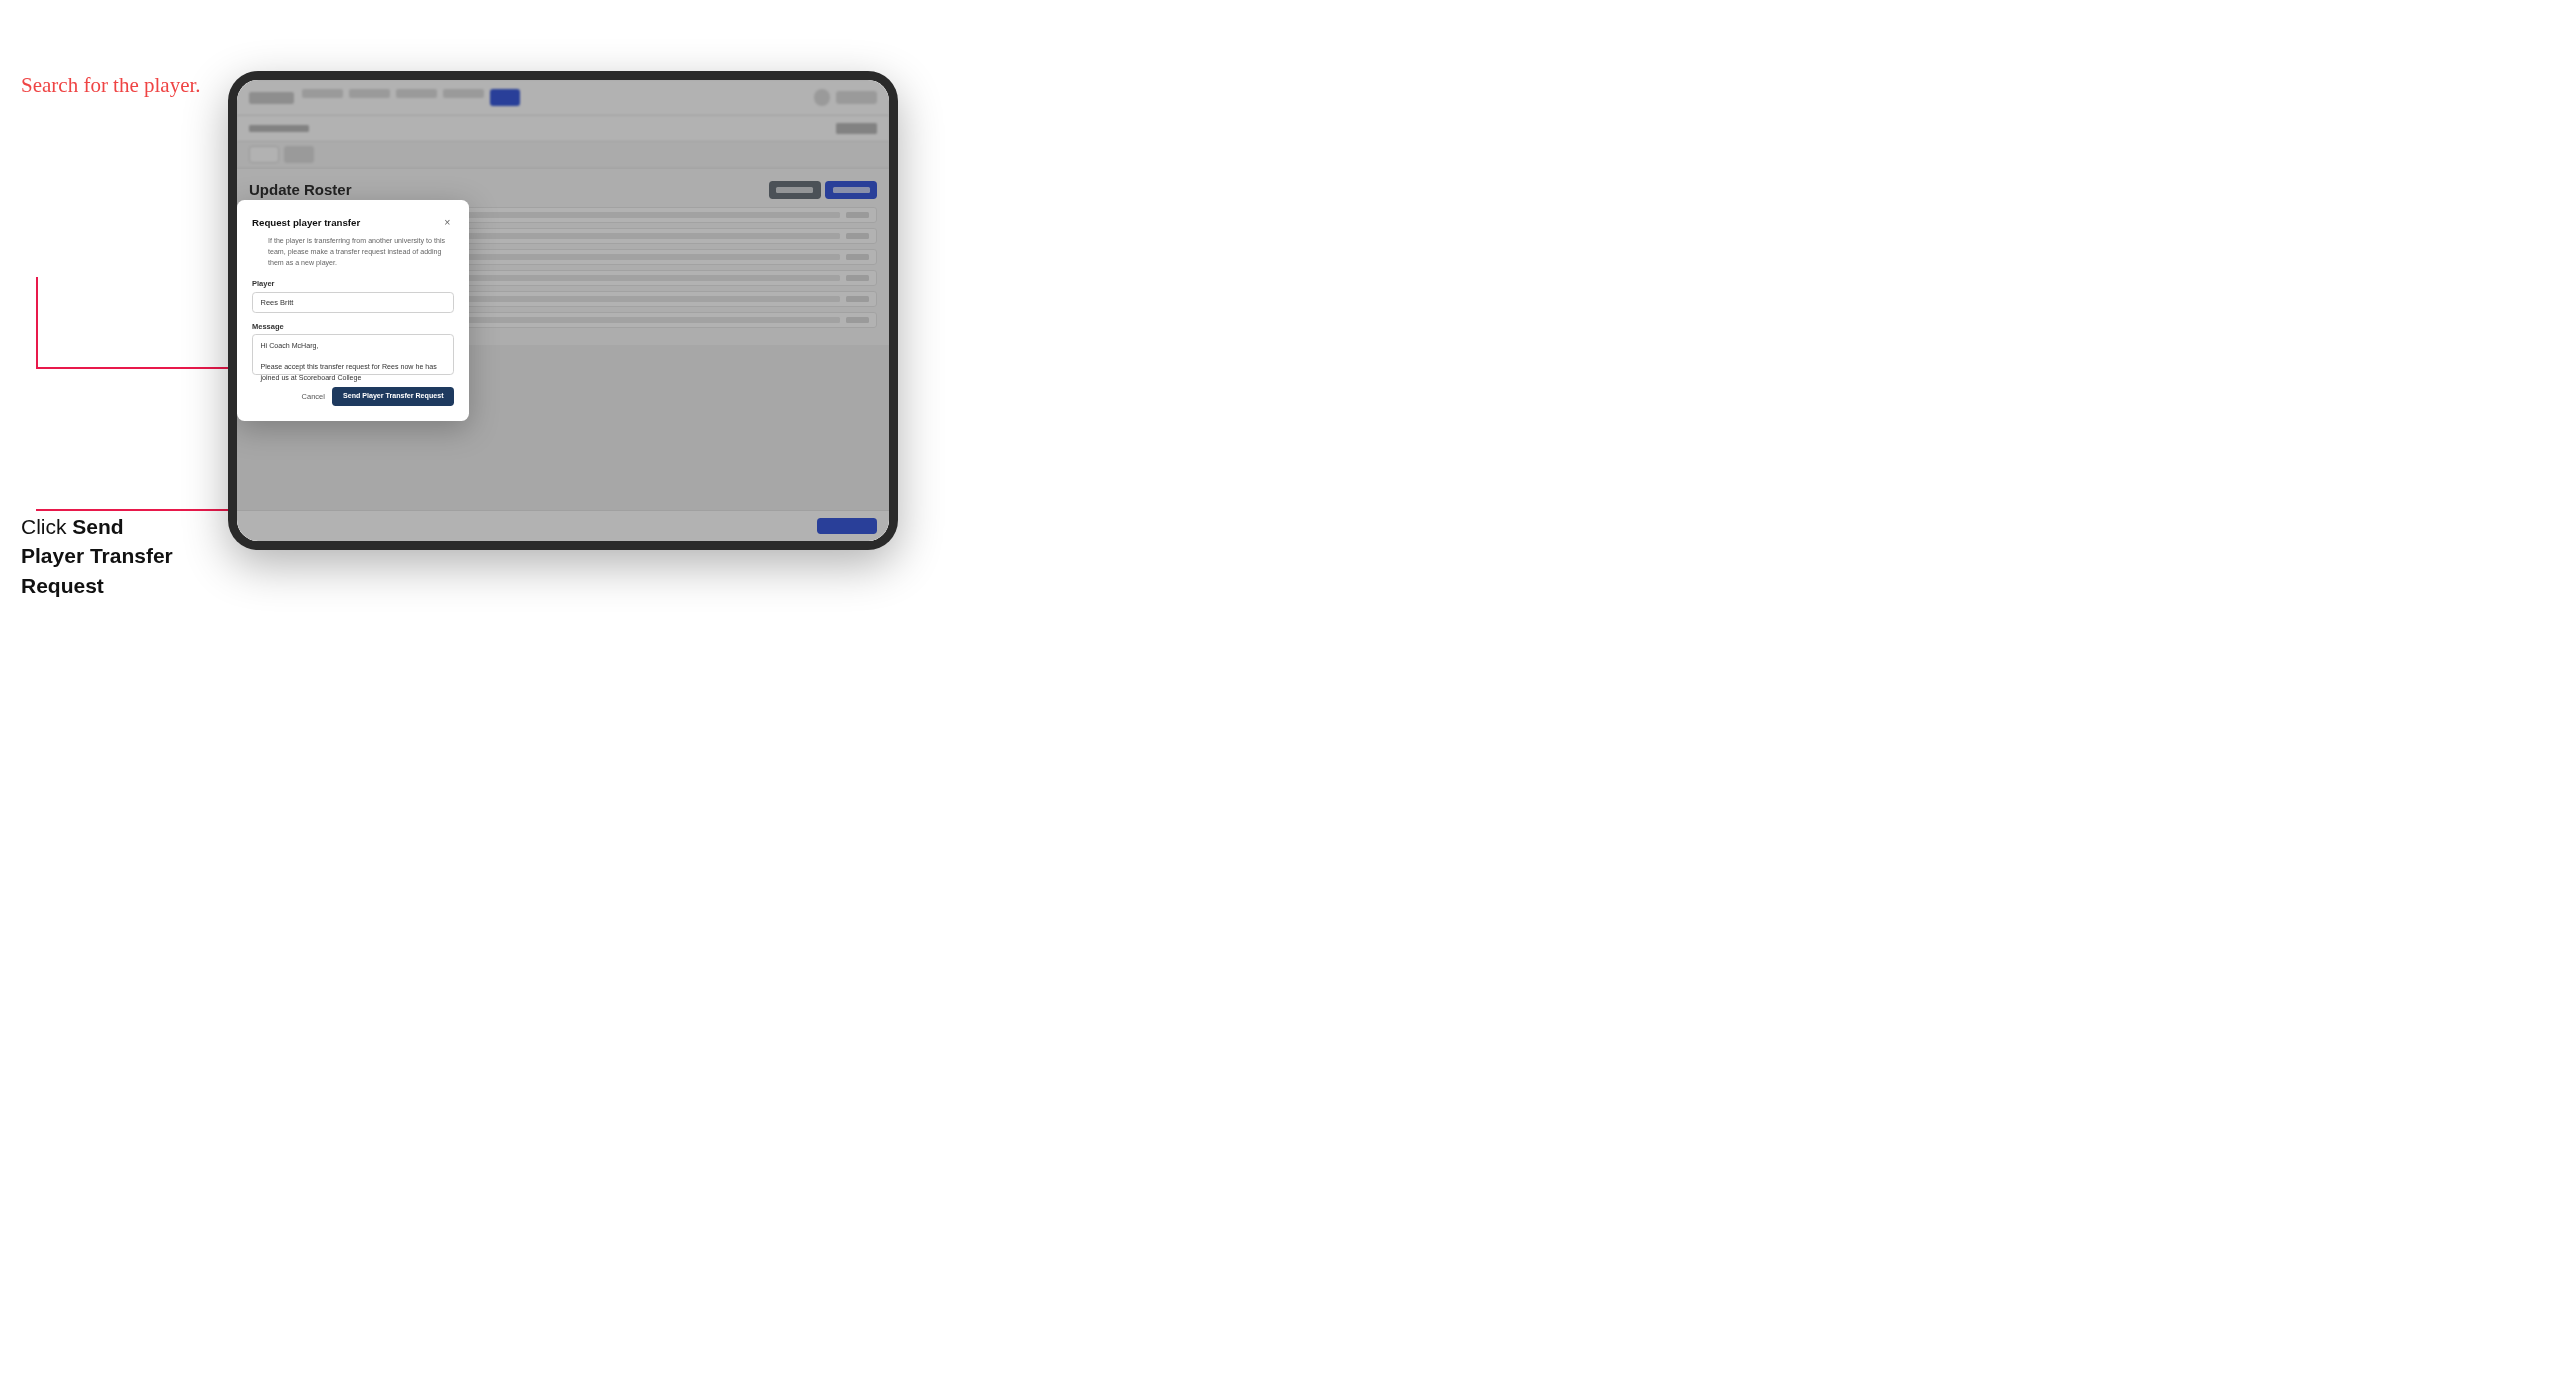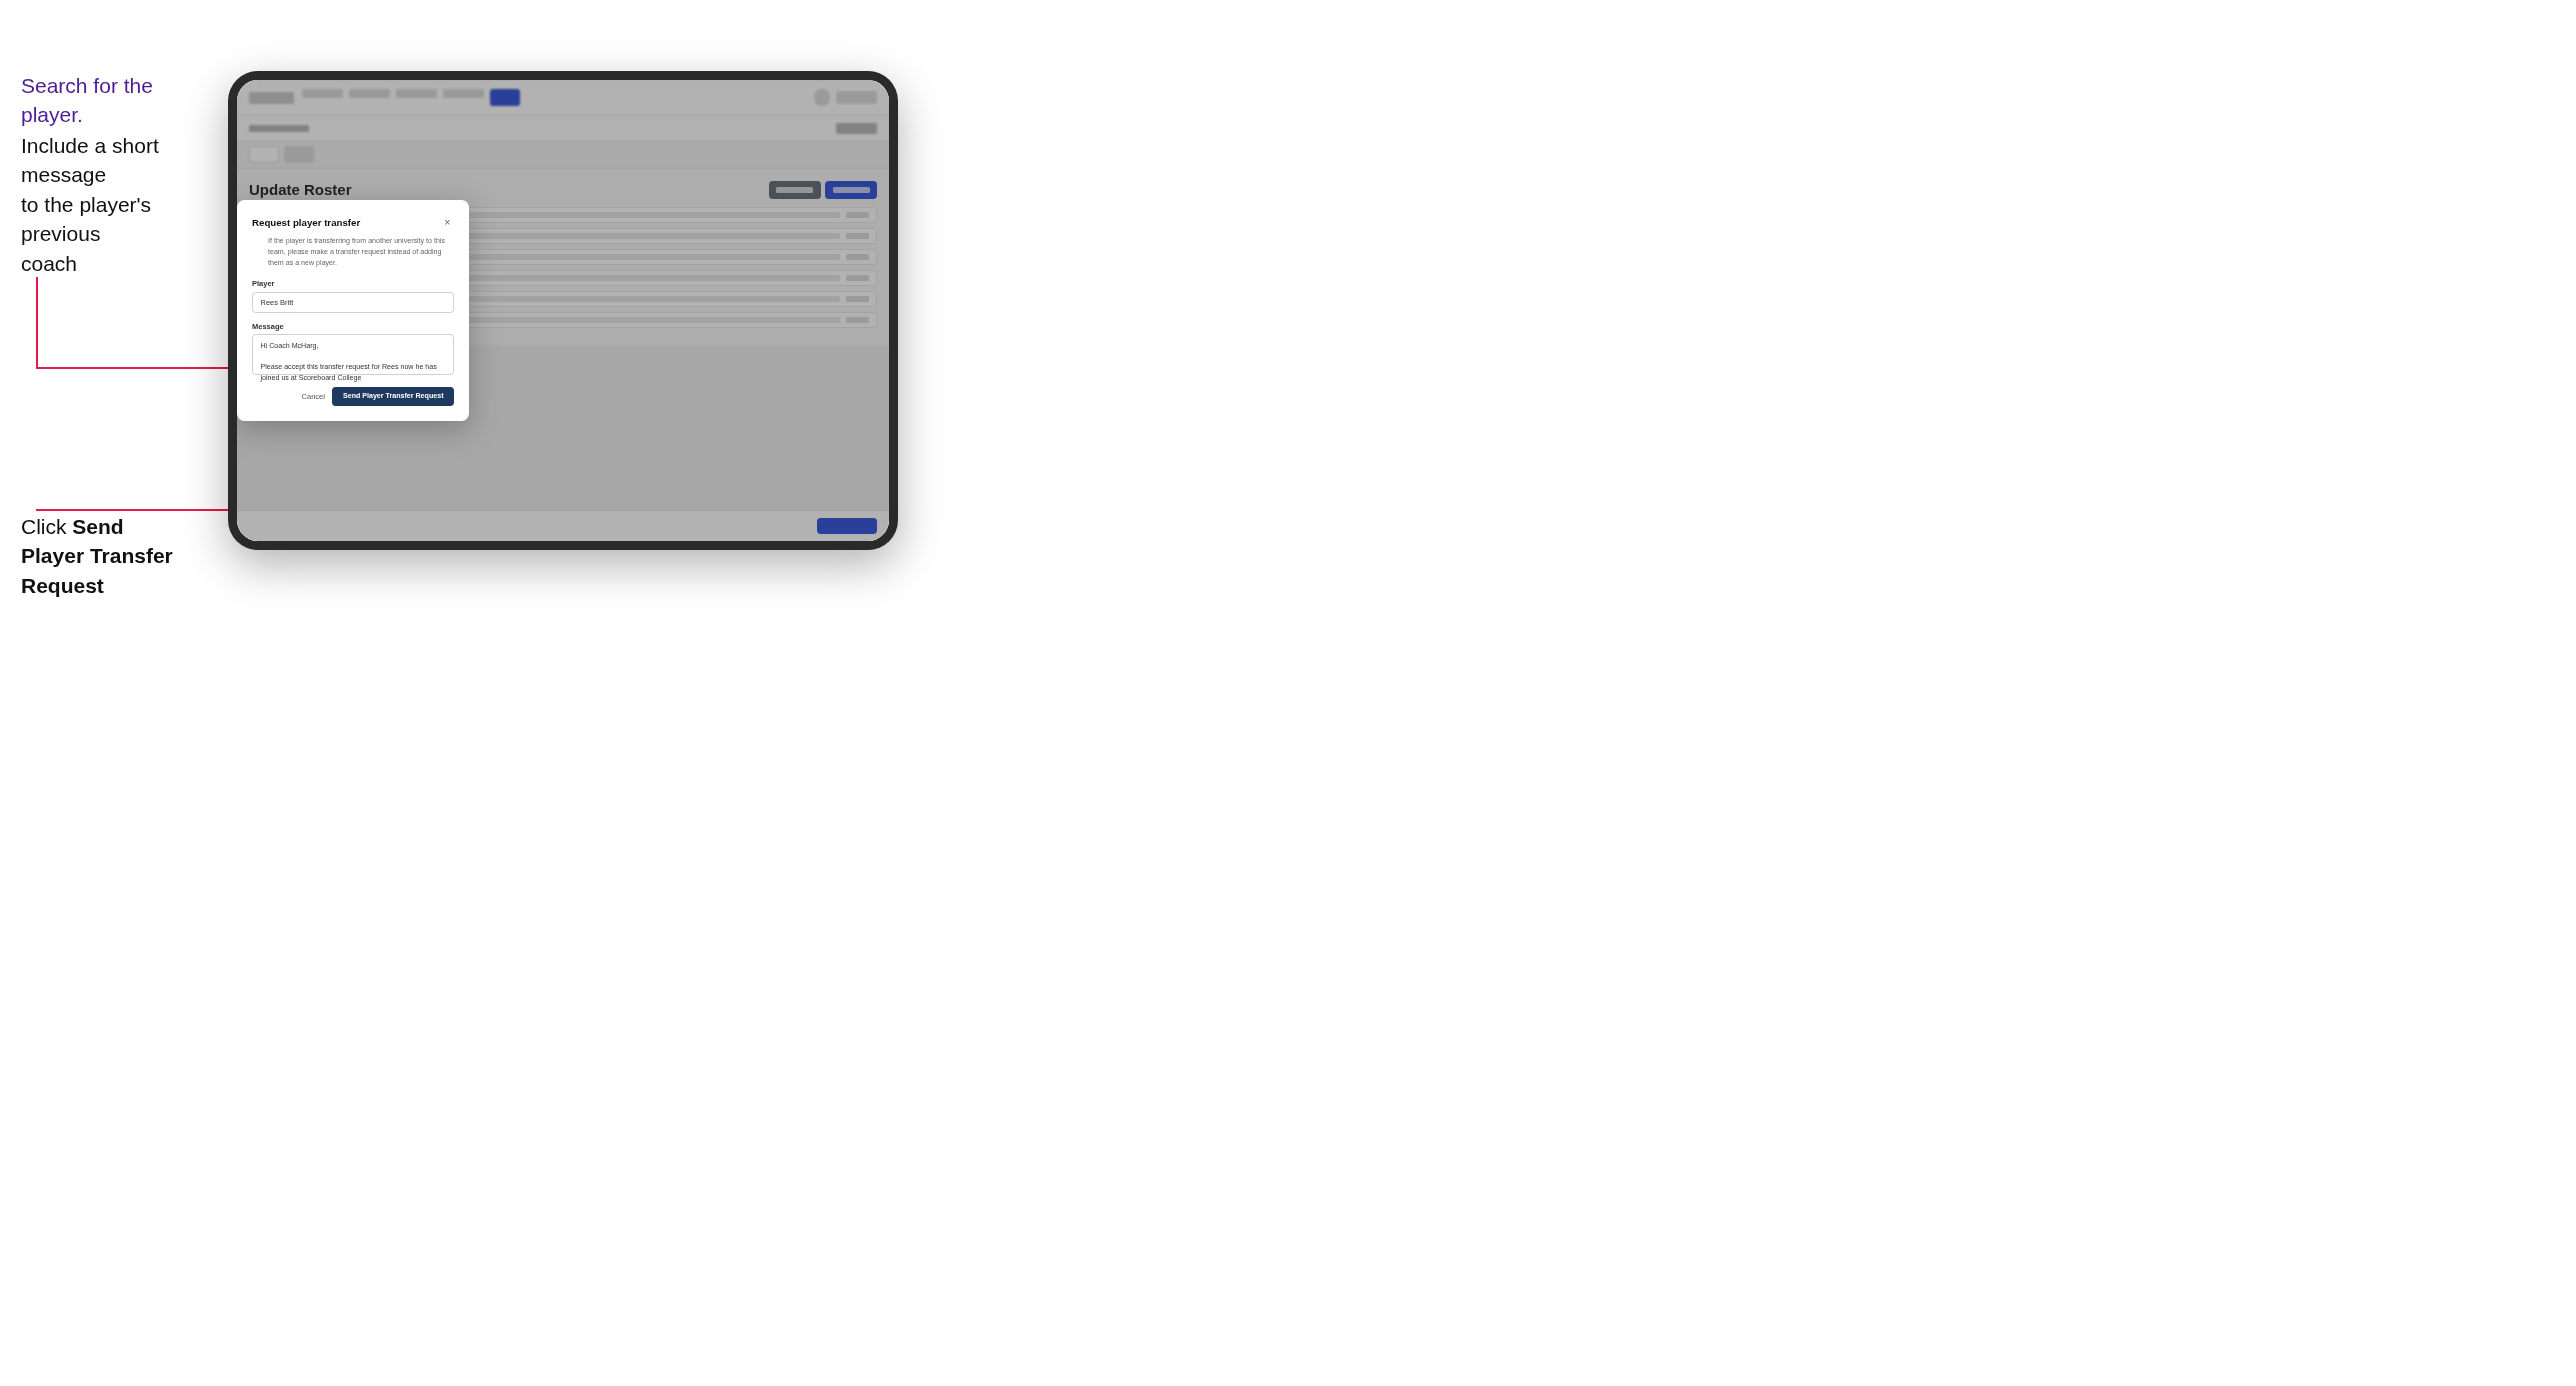--- a/index.html
+++ b/index.html
@@ -19,22 +19,23 @@
       top: 0;
       width: 217px;
       height: 100%;
     }
 
     .annotation-search {
       position: absolute;
       left: 21px;
       top: 71px;
       font-size: 21px;
-      color: #4c1d95;
+      color: #ef4444;
       line-height: 1.4;
+      font-family: Liberation Serif, serif;
     }
 
     .annotation-message {
       position: absolute;
       left: 21px;
       top: 131px;
       font-size: 21px;
       color: #111;
       line-height: 1.4;
       width: 191px;
@@ -459,21 +460,20 @@
       font-weight: 600;
       cursor: pointer;
     }
   </style>
 </head>
 <body>
 
 <div class="annotation-area">
   <div class="annotation-search">Search for the player.</div>
 
-  <div class="annotation-message">Include a short message<br>to the player's previous<br>coach</div>
 
   <div class="arrow-line-1"></div>
   <div class="arrow-line-1-h"></div>
   <div class="arrow-tip-1"></div>
 
   <div class="arrow-line-2-h"></div>
   <div class="arrow-line-2-v"></div>
   <div class="arrow-tip-2"></div>
 
   <div class="annotation-click">

